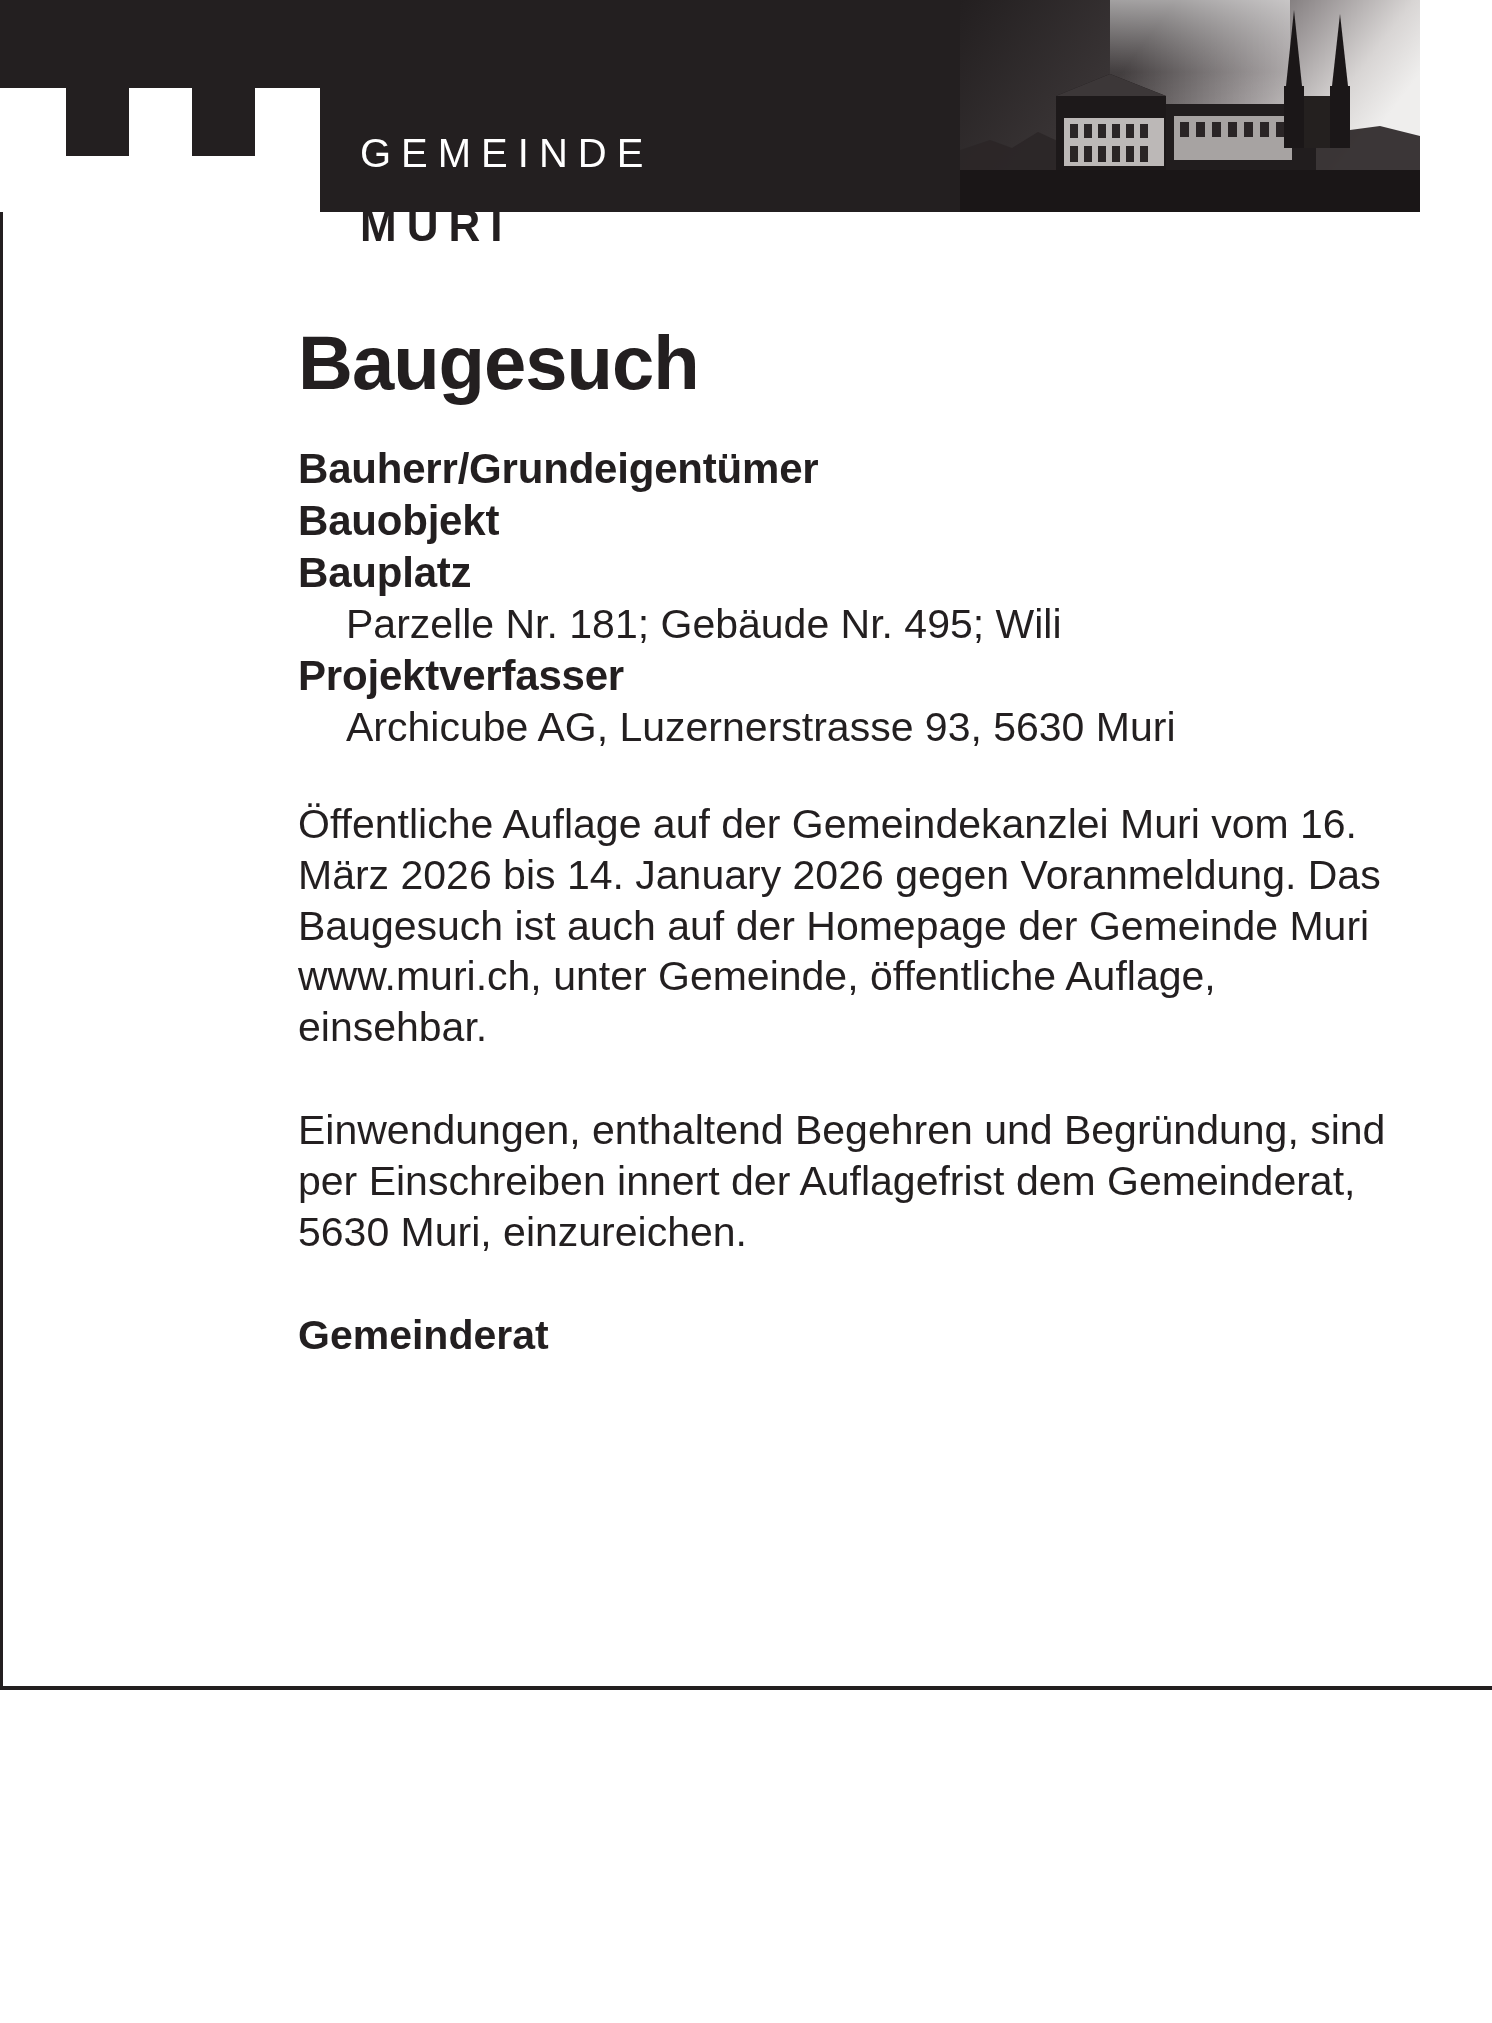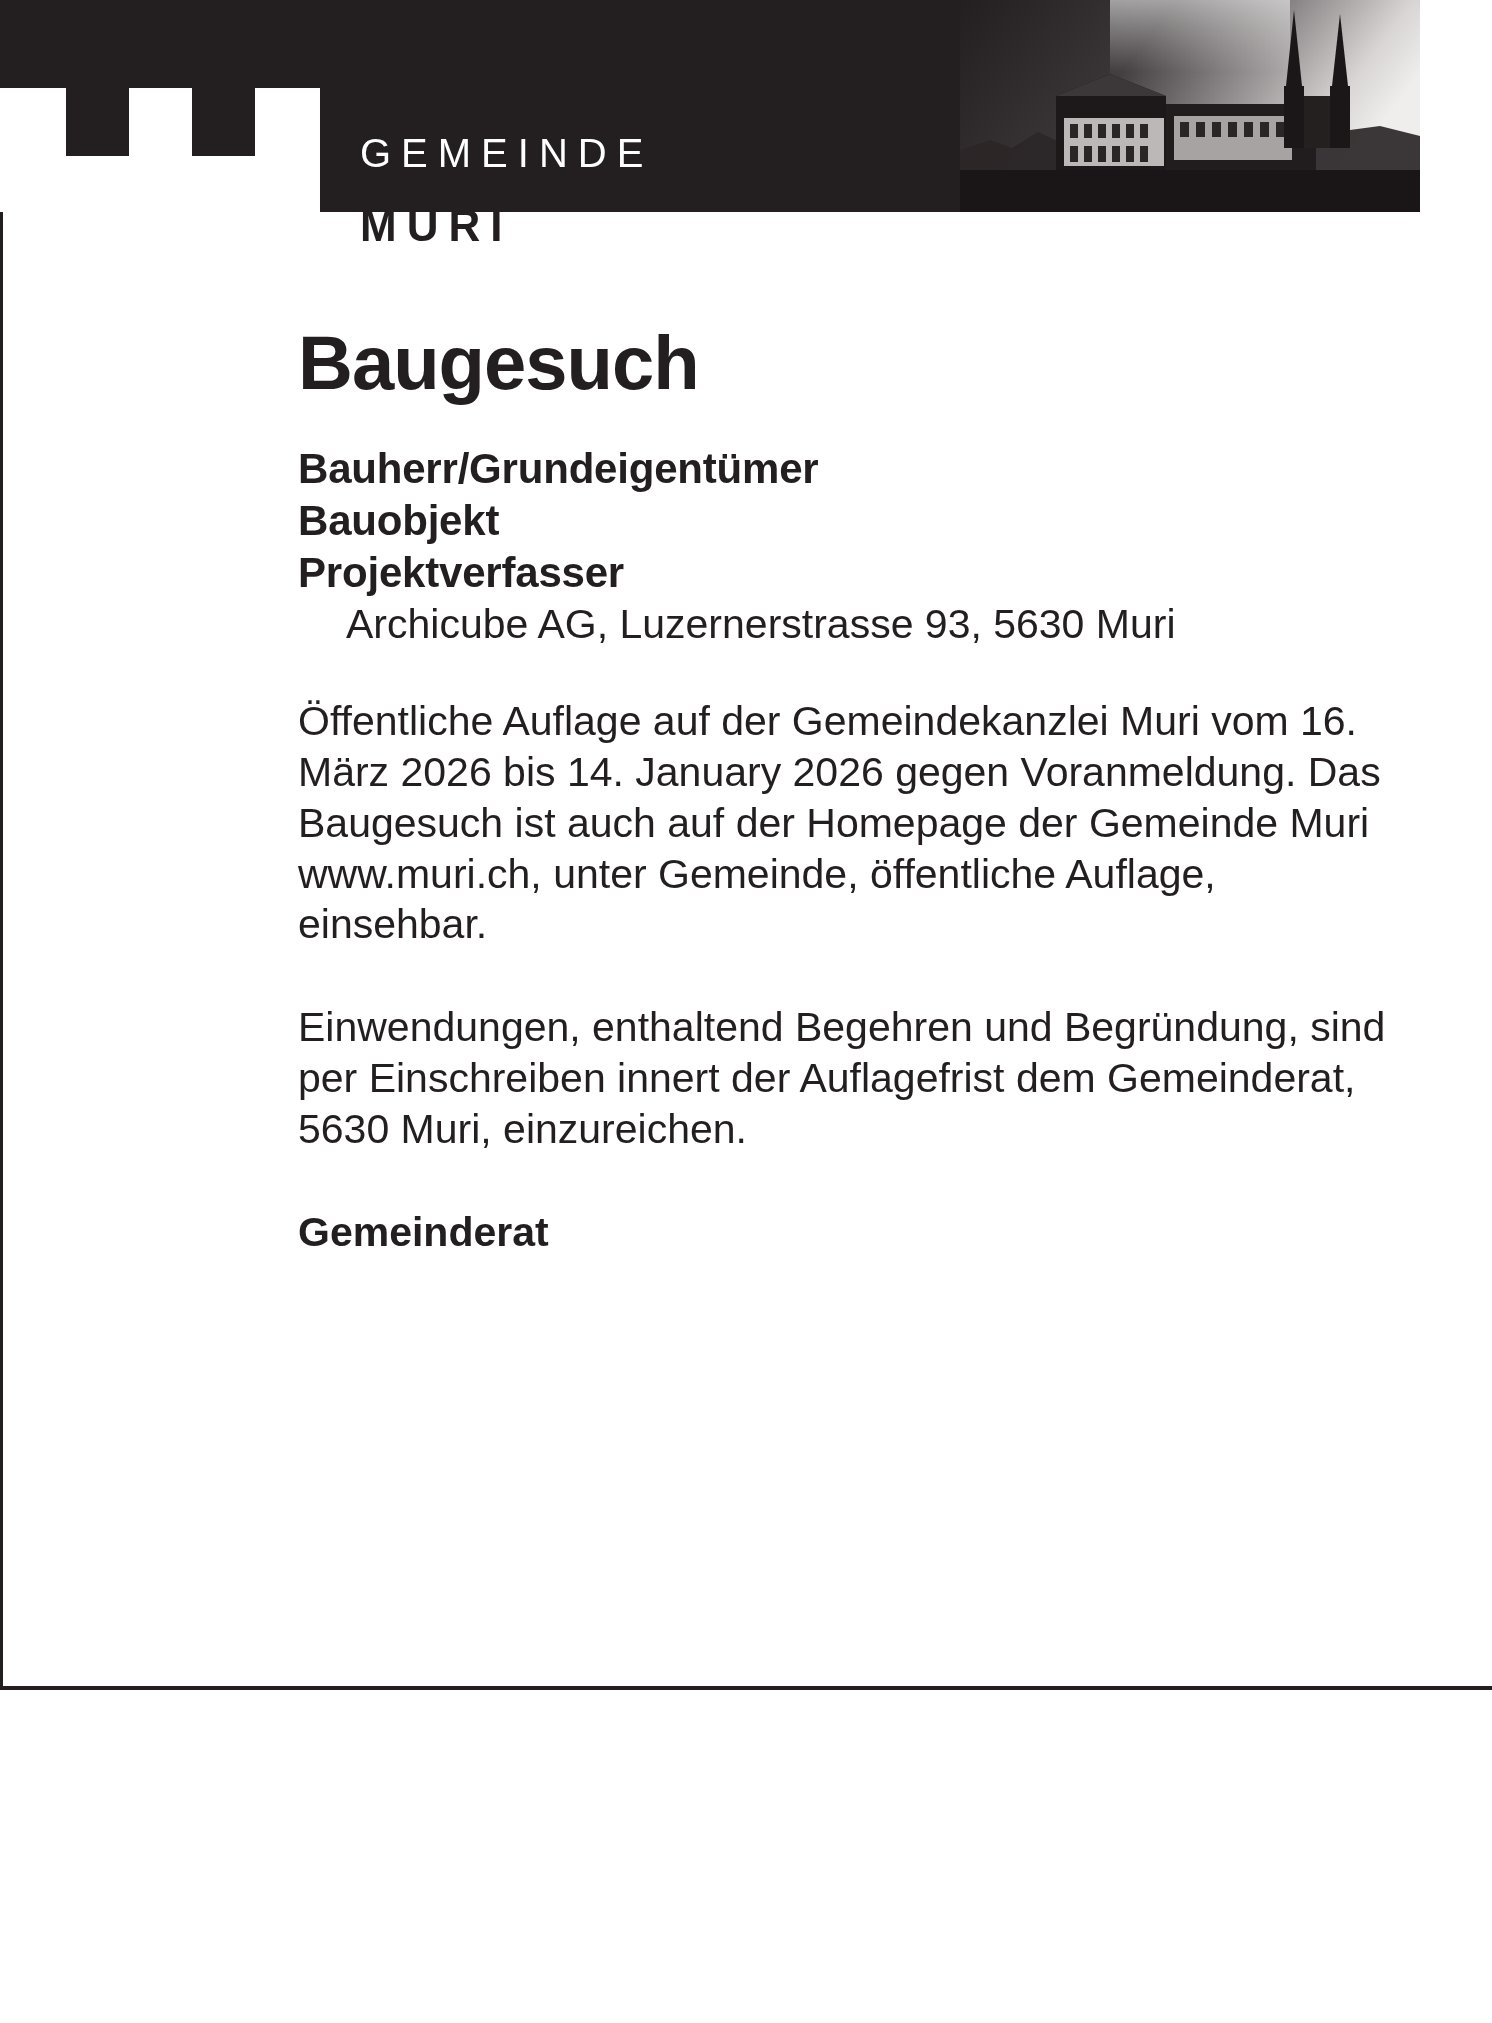--- a/index.html
+++ b/index.html
@@ -256,20 +256,24 @@
     <div class="field-list">
 
       <div>
         <div class="field-label">Bauherr/Grundeigentümer</div>
       </div>
 
       <div>
         <div class="field-label">Bauobjekt</div>
       </div>
 
+      <div>
+        <div class="field-label">Bauplatz</div>
+        <div class="field-value">Parzelle Nr. 181; Gebäude Nr. 495; Wili</div>
+      </div>
 
 
       <div>
         <div class="field-label">Projektverfasser</div>
         <div class="field-value">Archicube AG, Luzernerstrasse 93, 5630 Muri</div>
       </div>
 
     </div>
 
     <p class="para para-auflage">Öffentliche Auflage auf der Gemeindekanzlei Muri vom 16. März 2026 bis 14. January 2026 gegen Voranmeldung. Das Baugesuch ist auch auf der Homepage der Gemeinde Muri www.muri.ch, unter Gemeinde, öffentliche Auflage, einsehbar.</p>

